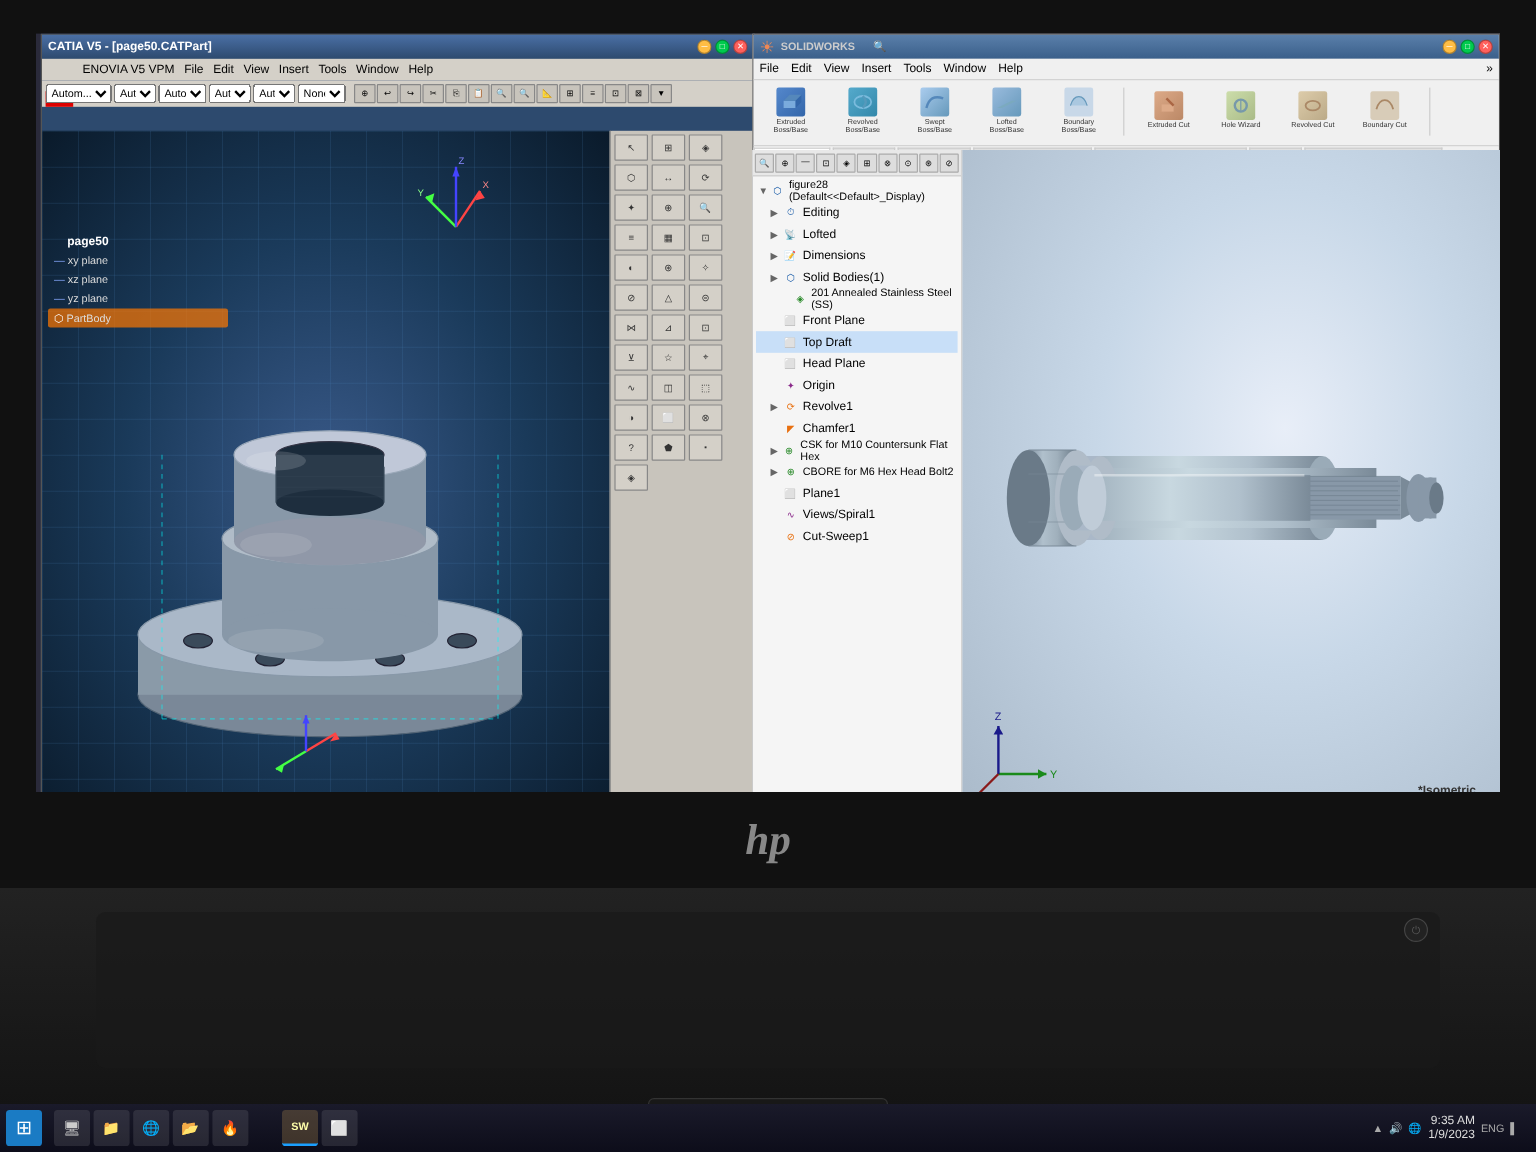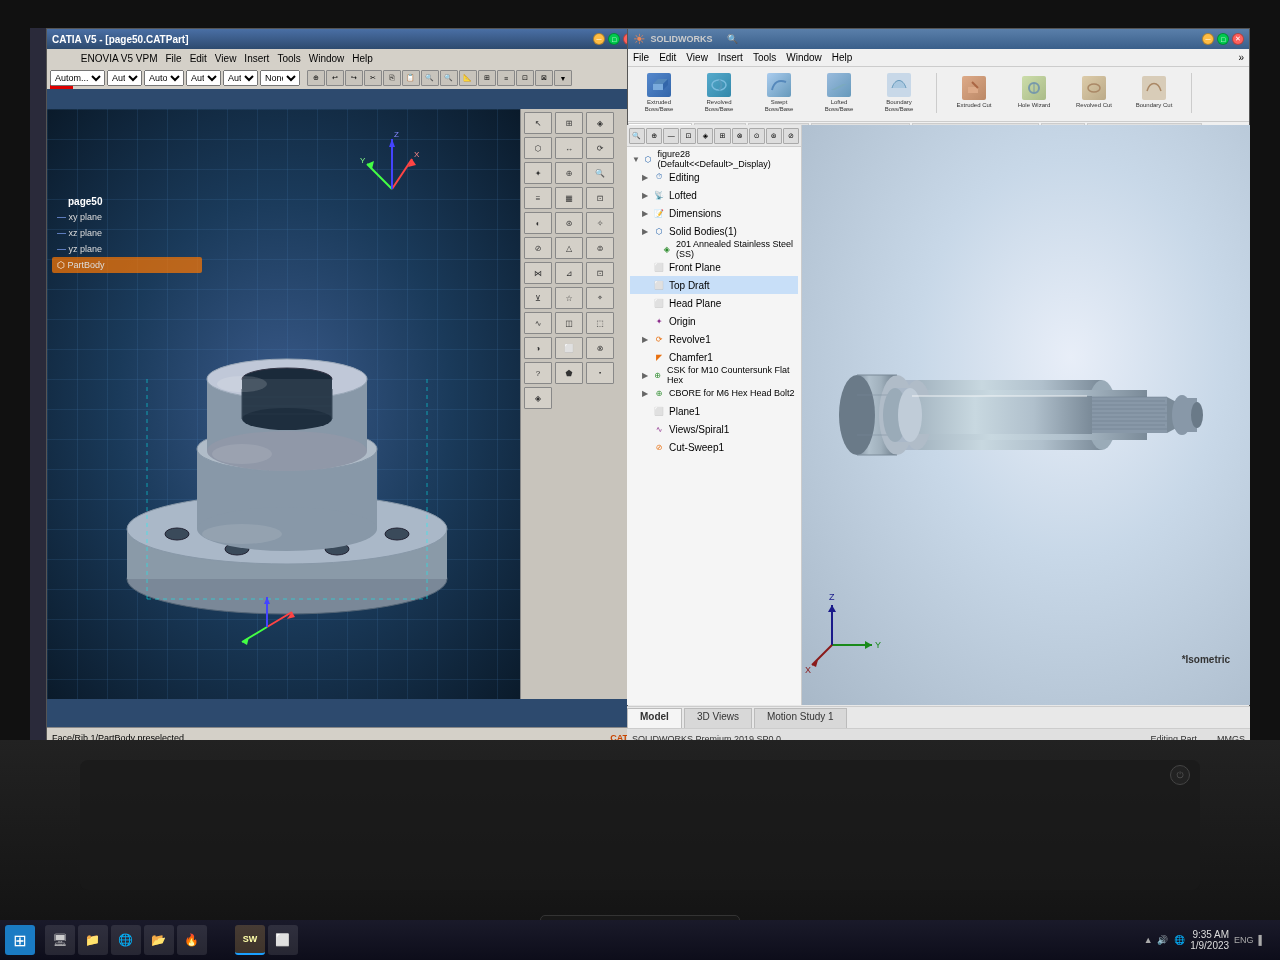--- a/index.html
+++ b/index.html
@@ -27,21 +27,21 @@
       top: 28px; left: 30px;
       width: 1220px;
       height: 720px;
       background: #2a2a3a;
       overflow: hidden;
     }
 
     
     .catia-window {
       position: absolute;
-      top: 0; left: 16px;
+      top: 0; left: 4px;
       width: 595px;
       height: 720px;
       background: #2d4a6e;
       border: 1px solid #555;
     }
 
     .catia-titlebar {
       background: linear-gradient(to bottom, #4a6fa5, #2d4a6e);
       height: 20px;
       display: flex;
@@ -1115,20 +1115,23 @@
     </div>
 
     <div class="sw-statusbar">
       <span>SOLIDWORKS Premium 2019 SP0.0</span>
       <span style="margin-left:auto;">Editing Part</span>
       <span>MMGS</span>
     </div>
 
   </div>
 
+  <div style="position:absolute; bottom:220px; left:0; width:1280px; height:80px; background:#111; display:flex; align-items:center; justify-content:center;">
+    <div style="font-size:36px; color:#888; font-style:italic; font-weight:bold; font-family:serif;">hp</div>
+  </div>
 
   <div style="position:absolute; bottom:0; left:0; width:1280px; height:220px; background:linear-gradient(to bottom, #222, #111);">
 
     <div style="position:absolute; top:20px; left:80px; width:1120px; height:130px; background:#1a1a1a; border-radius:8px; opacity:0.7;"></div>
 
     <div style="position:absolute; bottom:15px; left:50%; transform:translateX(-50%); width:200px; height:30px; background:#181818; border-radius:5px; border:1px solid #333;"></div>
 
     <div style="position:absolute; top:25px; right:90px; width:20px; height:20px; background:#222; border:1px solid #444; border-radius:50%; display:flex; align-items:center; justify-content:center;">
       <span style="font-size:9px; color:#555;">⏻</span>
     </div>

